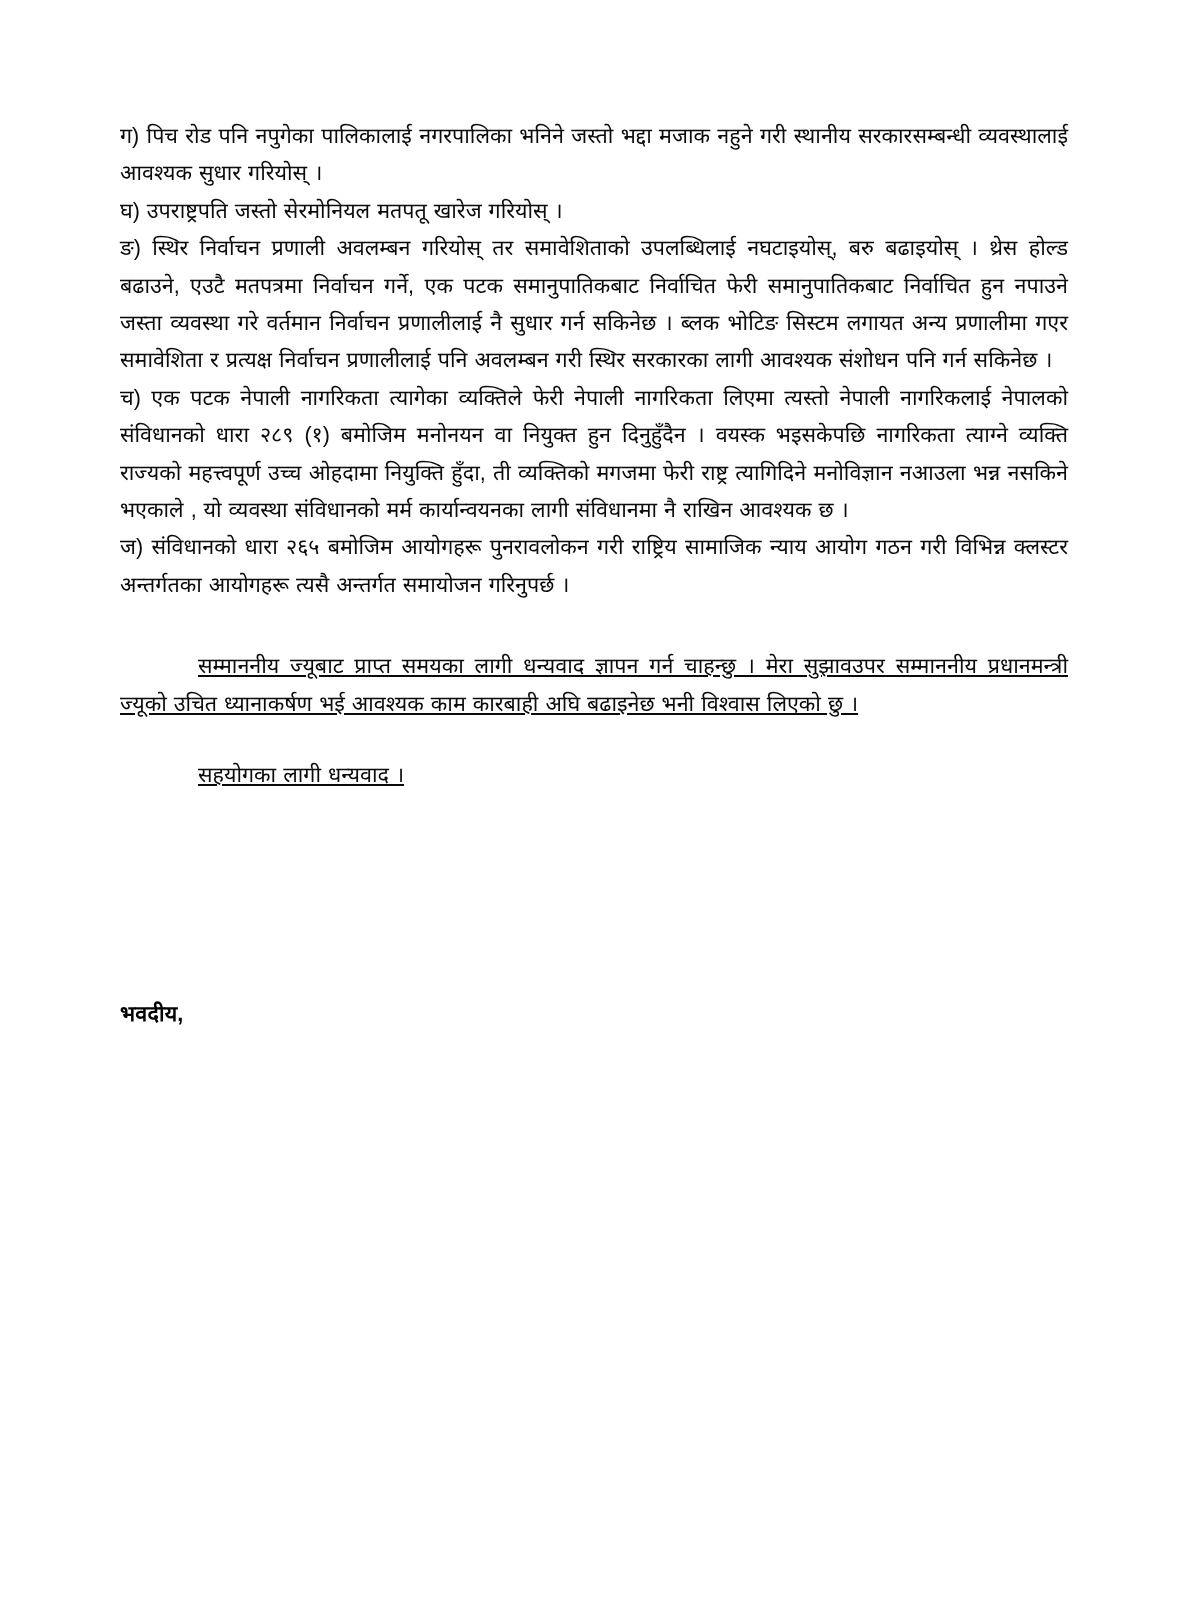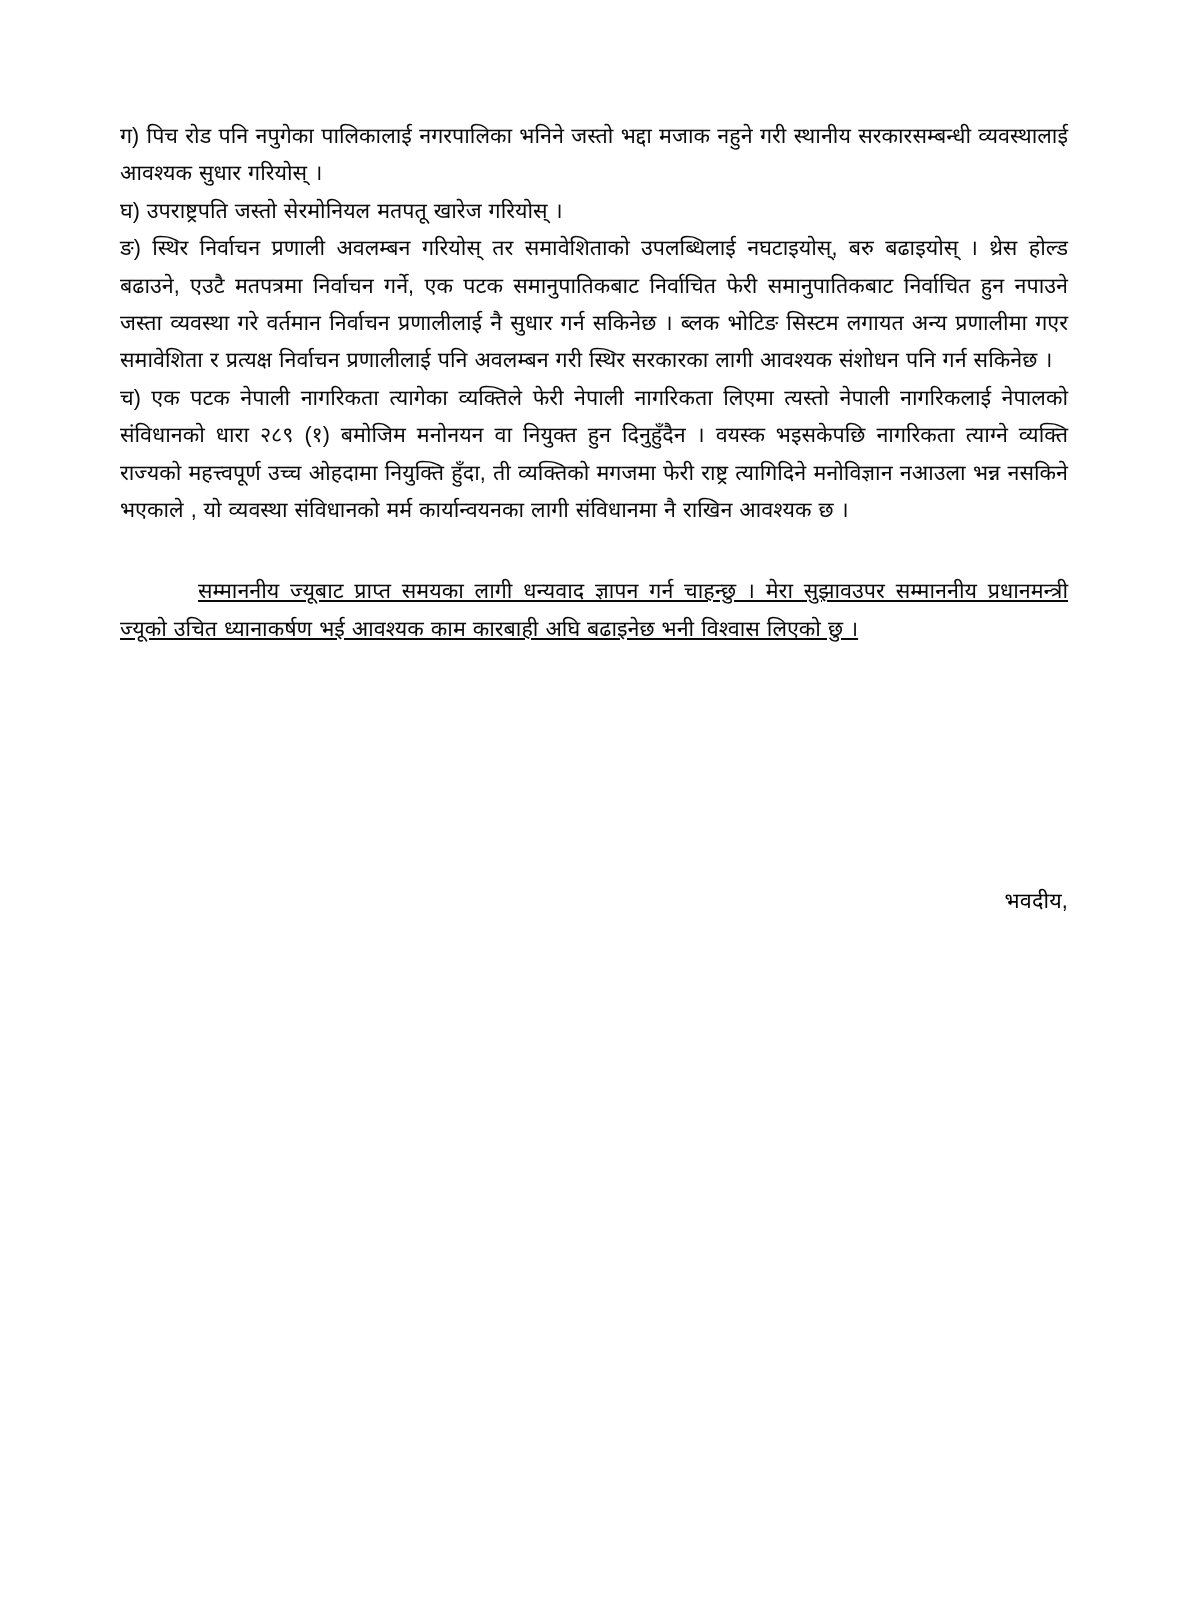--- a/index.html
+++ b/index.html
@@ -38,51 +38,52 @@
     text-decoration: underline;
   }
   .gap-lg {
     height: 44px;
   }
   .gap-md {
     height: 34px;
   }
   .closing {
     margin-top: 200px;
-    text-align: right;
     font-size: 21.5px;
     line-height: 1.8;
-    font-weight: 400;
+    font-weight: 700;
   }
   .closing div {
     letter-spacing: 0.2px;
   }
 </style>
 </head>
 <body>
 
 <div class="page">
 
   <div class="body-text">
 
     <p class="para jus-all">ग) पिच रोड पनि नपुगेका पालिकालाई नगरपालिका भनिने जस्तो भद्दा मजाक नहुने गरी स्थानीय सरकारसम्बन्धी व्यवस्थालाई आवश्यक सुधार गरियोस् ।</p>
 
     <p class="para">घ) उपराष्ट्रपति जस्तो सेरमोनियल मतपतू खारेज गरियोस् ।</p>
 
     <p class="para jus-all">ङ) स्थिर निर्वाचन प्रणाली अवलम्बन गरियोस् तर समावेशिताको उपलब्धिलाई नघटाइयोस्, बरु बढाइयोस् । थ्रेस होल्ड बढाउने, एउटै मतपत्रमा निर्वाचन गर्ने, एक पटक समानुपातिकबाट निर्वाचित फेरी समानुपातिकबाट निर्वाचित हुन नपाउने जस्ता व्यवस्था गरे वर्तमान निर्वाचन प्रणालीलाई नै सुधार गर्न सकिनेछ । ब्लक भोटिङ सिस्टम लगायत अन्य प्रणालीमा गएर समावेशिता र प्रत्यक्ष निर्वाचन प्रणालीलाई पनि अवलम्बन गरी स्थिर सरकारका लागी आवश्यक संशोधन पनि गर्न सकिनेछ ।</p>
 
     <p class="para jus-all">च) एक पटक नेपाली नागरिकता त्यागेका व्यक्तिले फेरी नेपाली नागरिकता लिएमा त्यस्तो नेपाली नागरिकलाई नेपालको संविधानको धारा २८९ (१) बमोजिम मनोनयन वा नियुक्त हुन दिनुहुँदैन । वयस्क भइसकेपछि नागरिकता त्याग्ने व्यक्ति राज्यको महत्त्वपूर्ण उच्च ओहदामा नियुक्ति हुँदा, ती व्यक्तिको मगजमा फेरी राष्ट्र त्यागिदिने मनोविज्ञान   नआउला   भन्न नसकिने भएकाले , यो व्यवस्था संविधानको मर्म कार्यान्वयनका लागी संविधानमा नै राखिन आवश्यक छ ।</p>
 
+    <p class="para jus-all">ज) संविधानको धारा २६५ बमोजिम आयोगहरू पुनरावलोकन गरी राष्ट्रिय सामाजिक न्याय आयोग गठन गरी विभिन्न क्लस्टर अन्तर्गतका आयोगहरू त्यसै अन्तर्गत समायोजन गरिनुपर्छ ।</p>
 
     <div class="gap-lg"></div>
 
     <p class="para jus-all indent">सम्माननीय ज्यूबाट प्राप्त समयका लागी धन्यवाद ज्ञापन गर्न चाहन्छु । मेरा सुझावउपर सम्माननीय प्रधानमन्त्री ज्यूको उचित ध्यानाकर्षण भई आवश्यक काम कारबाही अघि बढाइनेछ भनी विश्वास लिएको छु ।</p>
 
     <div class="gap-md"></div>
 
+    <p class="para indent">सहयोगका लागी धन्यवाद ।</p>
 
   </div>
 
   <div class="closing">
     <div>भवदीय,</div>
   </div>
 
 </div>
 
 </body></html>

